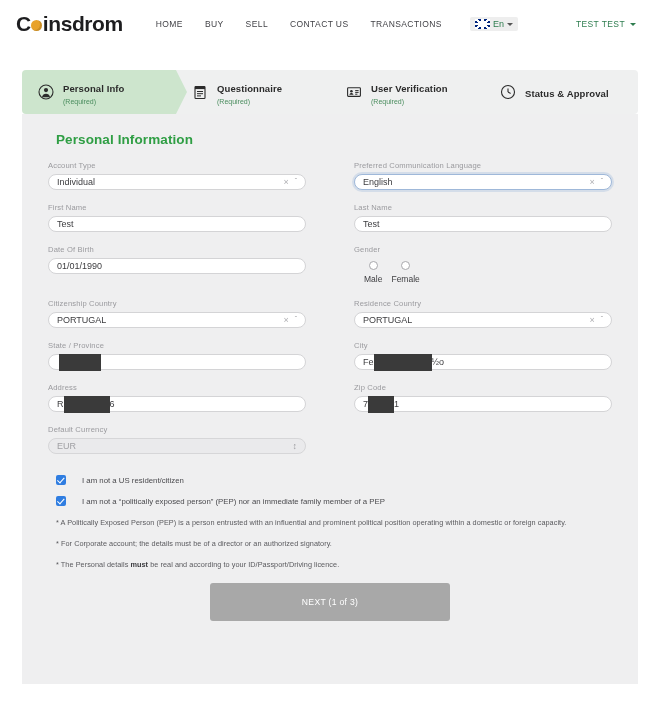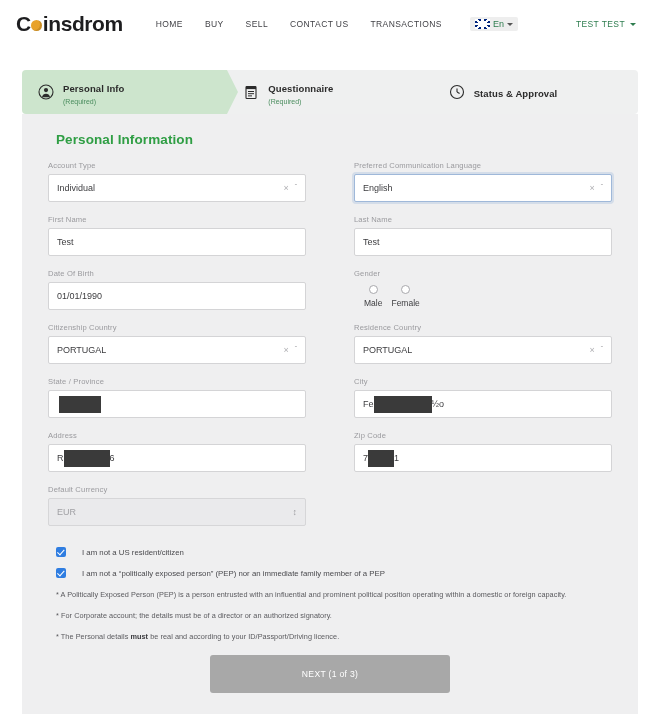--- a/index.html
+++ b/index.html
@@ -174,24 +174,24 @@
   .field { margin-bottom: 13px; }
   .field-label {
     font-size: 7.6px;
     color: #9a9a9e;
     margin-bottom: 4px;
     letter-spacing: 0.15px;
     display: block;
   }
   .control {
     position: relative;
-    height: 28px;
+    height: 16px;
     background: #ffffff;
     border: 1px solid #d4d4d6;
-    border-radius: 2px;
+    border-radius: 11px;
     display: flex;
     align-items: center;
     padding: 0 8px;
     font-size: 9px;
     color: #3c3c3f;
   }
   .control.focused {
     border-color: #9fb8d9;
     box-shadow: 0 0 0 2px rgba(120,160,210,0.22);
   }
@@ -369,20 +369,41 @@
         <span class="step-title">Questionnaire</span>
         <span class="step-sub" style="display:block">(Required)</span>
       </span>
       <span class="arrow">
         <svg width="11" height="44" viewBox="0 0 11 44">
             <path d="M0 0 L11 22 L0 44 Z" fill="#eff0f0"></path>
           </svg>
       </span>
     </div>
 
+    <div class="step">
+      <span class="step-icon">
+        <svg width="16" height="16" viewBox="0 0 16 16">
+            <rect x="1.6" y="3.8" width="12.8" height="8.6" rx="0.8" fill="none" stroke="#2b2b2b" stroke-width="1.1"></rect>
+            <circle cx="5.4" cy="7.3" r="1.3" fill="#2b2b2b"></circle>
+            <path d="M3.3 10.8c0.4-1.3 1.2-1.8 2.1-1.8s1.7 0.5 2.1 1.8z" fill="#2b2b2b"></path>
+            <line x1="9.2" y1="6.6" x2="12.6" y2="6.6" stroke="#2b2b2b" stroke-width="1"></line>
+            <line x1="9.2" y1="8.4" x2="12.6" y2="8.4" stroke="#2b2b2b" stroke-width="1"></line>
+            <line x1="9.2" y1="10.2" x2="11.4" y2="10.2" stroke="#2b2b2b" stroke-width="1"></line>
+          </svg>
+      </span>
+      <span class="step-text">
+        <span class="step-title">User Verification</span>
+        <span class="step-sub" style="display:block">(Required)</span>
+      </span>
+      <span class="arrow">
+        <svg width="11" height="44" viewBox="0 0 11 44">
+            <path d="M0 0 L11 22 L0 44 Z" fill="#eff0f0"></path>
+          </svg>
+      </span>
+    </div>
 
     <div class="step">
       <span class="step-icon">
         <svg width="16" height="16" viewBox="0 0 16 16">
             <circle cx="8" cy="8" r="6.5" fill="none" stroke="#2b2b2b" stroke-width="1.1"></circle>
             <line x1="8" y1="4.4" x2="8" y2="8" stroke="#2b2b2b" stroke-width="1.1"></line>
             <line x1="8" y1="8" x2="10.6" y2="9.4" stroke="#2b2b2b" stroke-width="1.1"></line>
           </svg>
       </span>
       <span class="step-text">

